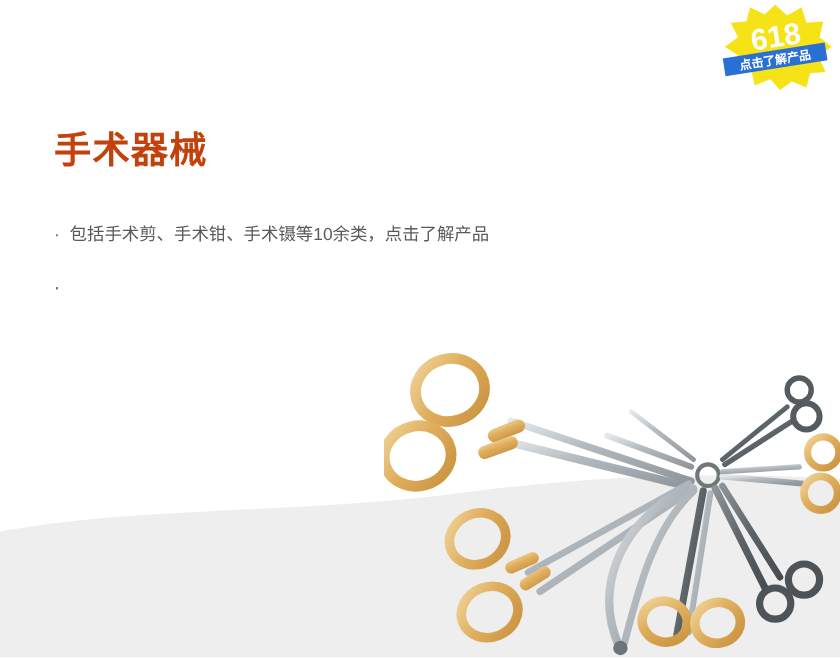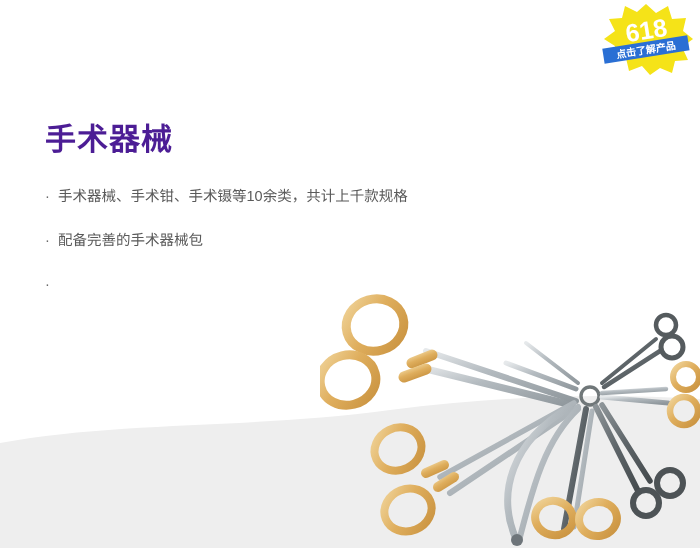--- a/index.html
+++ b/index.html
@@ -36,27 +36,27 @@
     top: 2px;
     width: 96px;
     height: 74px;
   }
   .promo-badge svg { display: block; }
 
   
   .page-title {
     position: absolute;
     left: 45px;
-    top: 122px;
+    top: 108px;
     margin: 0;
     font-size: 31px;
     line-height: 36px;
     font-weight: bold;
     letter-spacing: 1px;
-    color: #4c1d95;
+    color: #c2410c;
     white-space: nowrap;
   }
 
   
   .feature-list {
     position: absolute;
     left: 45px;
     top: 186px;
     width: 520px;
     margin: 0;
@@ -198,24 +198,23 @@
         <text x="48" y="51.5" text-anchor="middle" font-family="'Liberation Sans', sans-serif" font-size="10" font-weight="bold" fill="#ffffff">点击了解产品</text>
       </g>
     </svg>
   </div>
 
   <h1 class="page-title">手术器械</h1>
 
   <ul class="feature-list">
     <li class="feature-item">
       <span class="bullet-dot">·</span>
-      <span>手术器械、手术钳、手术镊等10余类，共计上千款规格</span>
+      <span>包括手术剪、手术钳、手术镊等10余类，点击了解产品</span>
     </li>
     <li class="feature-item">
       <span class="bullet-dot">·</span>
-      <span>配备完善的手术器械包</span>
     </li>
     <li class="feature-item">
       <span class="bullet-dot">·</span>
     </li>
   </ul>
 
 </div>
 
 </body></html>

